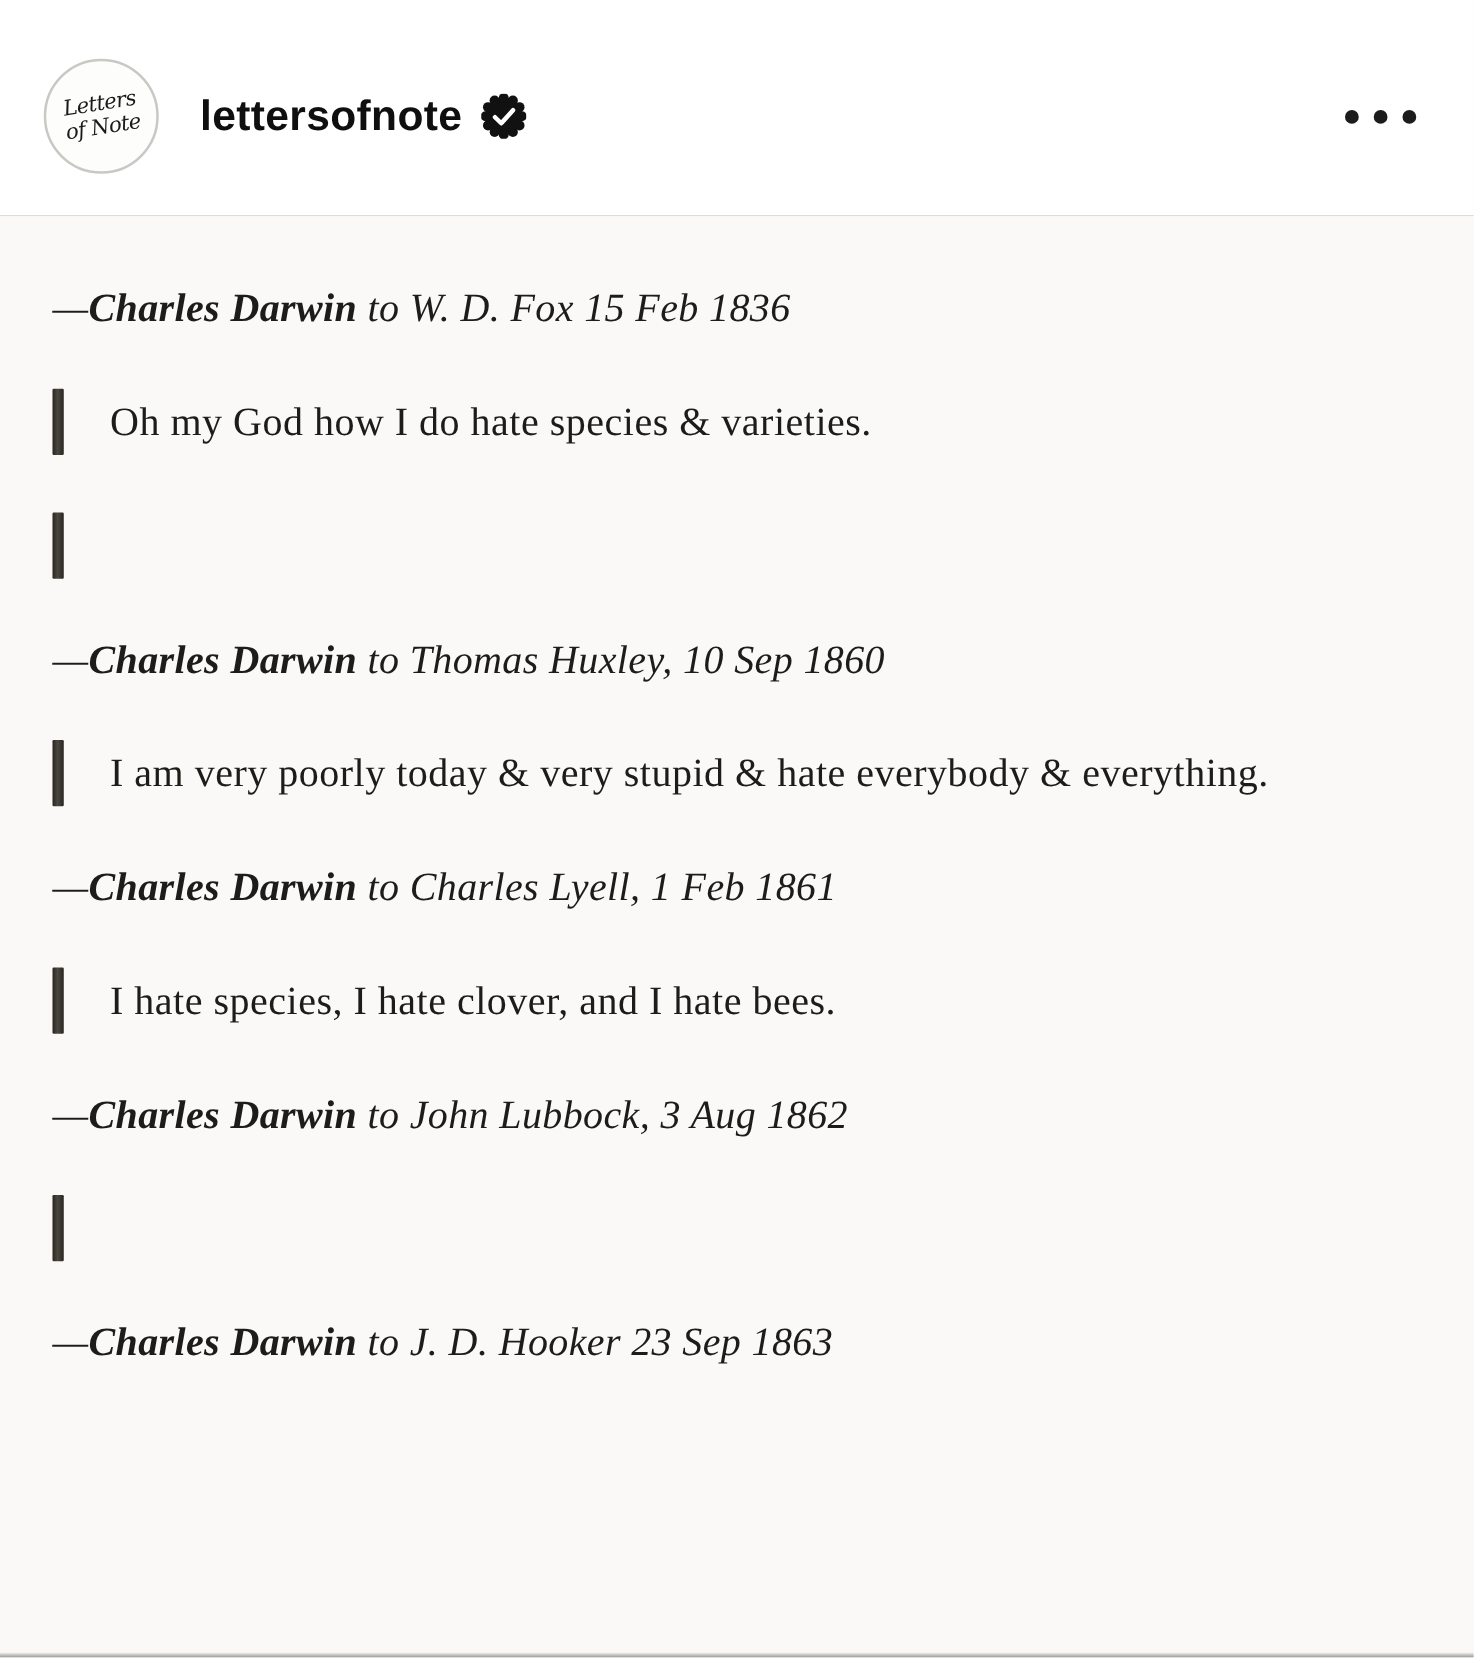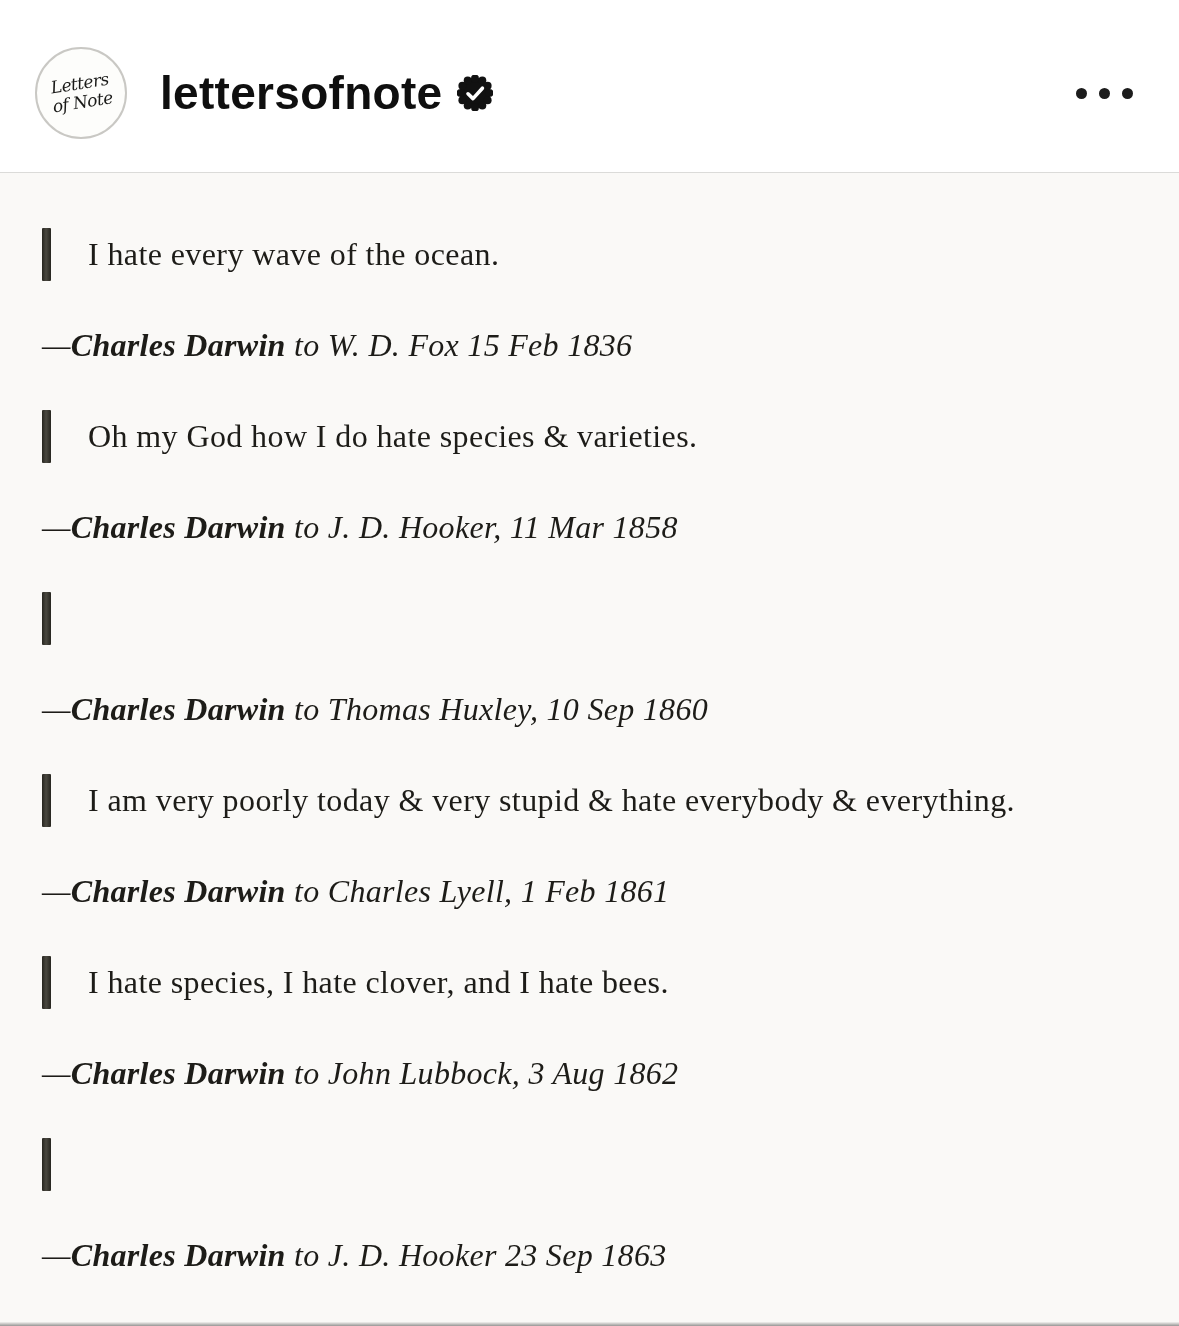--- a/index.html
+++ b/index.html
@@ -37,21 +37,21 @@
     font-style: italic;
     font-size: 17px;
     line-height: 1.12;
     color: #1a1a18;
     text-align: center;
     transform: rotate(-9deg);
     letter-spacing: -0.5px;
   }
   .username {
     margin-left: 33px;
-    font-size: 46px;
+    font-size: 34px;
     font-weight: 700;
     color: #0f0f0f;
     letter-spacing: 0.3px;
     cursor: pointer;
   }
   .badge {
     width: 36px;
     height: 36px;
     margin-left: 15px;
     display: inline-block;
@@ -147,33 +147,28 @@
   <div class="more">
     <span class="dot"></span>
     <span class="dot"></span>
     <span class="dot"></span>
   </div>
 </div>
 
 <div class="post-body">
 
   <div class="quote-block">
-    <div class="quote-row">
-      <div class="qbar"></div>
-      <div class="quote-text">I hate every wave of the ocean.</div>
-    </div>
     <div class="attr"><span>—</span><span class="author">Charles Darwin</span><span> to W. D. Fox 15 Feb 1836</span></div>
   </div>
 
   <div class="quote-block">
     <div class="quote-row">
       <div class="qbar"></div>
       <div class="quote-text">Oh my God how I do hate species &amp; varieties.</div>
     </div>
-    <div class="attr"><span>—</span><span class="author">Charles Darwin</span><span> to J. D. Hooker, 11 Mar 1858</span></div>
   </div>
 
   <div class="quote-block">
     <div class="quote-row">
       <div class="qbar"></div>
     </div>
     <div class="attr"><span>—</span><span class="author">Charles Darwin</span><span> to Thomas Huxley, 10 Sep 1860</span></div>
   </div>
 
   <div class="quote-block">

